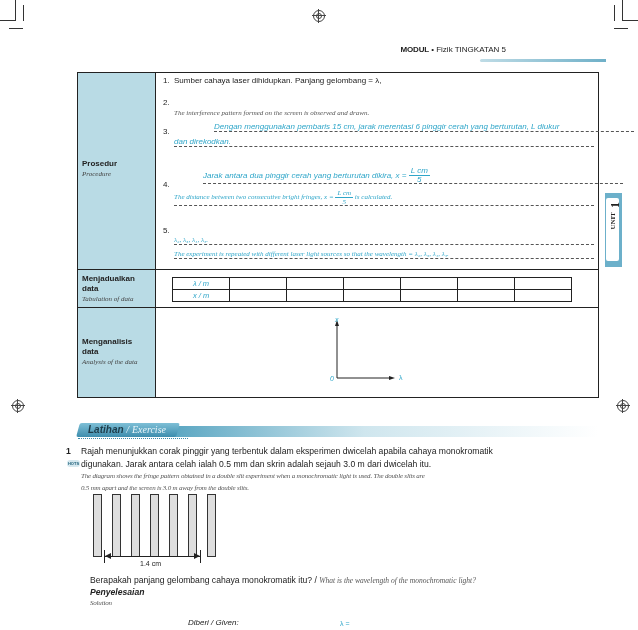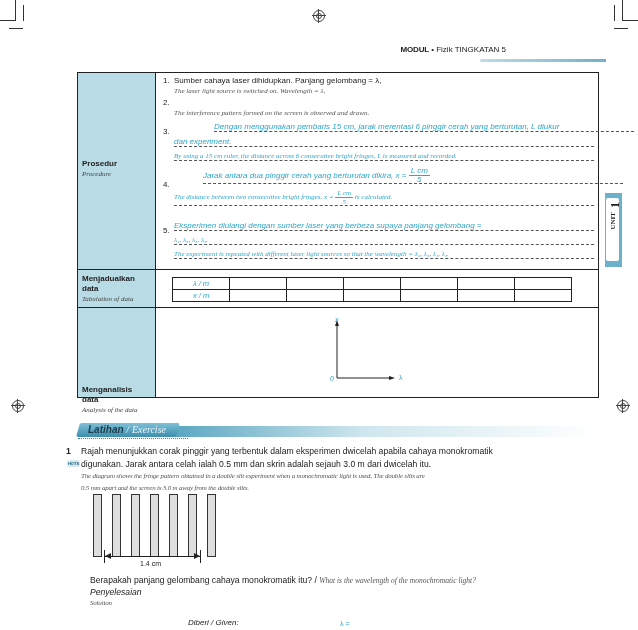--- a/index.html
+++ b/index.html
@@ -99,51 +99,48 @@
 
   <div class="label" style="top:86px;">
     <b>Prosedur</b>
     <em>Procedure</em>
   </div>
 
   <div class="step" style="top:3px;">
       <span class="num">1.</span>
     </div>
   <div class="line" style="top:3px;">Sumber cahaya laser dihidupkan. Panjang gelombang = λ,</div>
-  <div class="line eng" style="top:14px;">The laser light source is switched on. Wavelength = λ,</div>
 
   <div class="step" style="top:25px;">
       <span class="num">2.</span>
     </div>
   <div class="line eng" style="top:36px;">The interference pattern formed on the screen is observed and drawn.</div>
 
   <div class="step" style="top:54px;">
       <span class="num">3.</span>
     </div>
   <div class="line blue dash" style="top:49px;margin-left:40px;">Dengan menggunakan pembaris 15 cm, jarak merentasi 6 pinggir cerah yang berturutan, L diukur</div>
-  <div class="line blue dash" style="top:64px;">dan experiment.</div>
-  <div class="line eng-blue dash" style="top:79px;">By using a 15 cm ruler, the distance across 6 consecutive bright fringes, L is measured and recorded.</div>
+  <div class="line blue dash" style="top:64px;">dan direkodkan.</div>
 
   <div class="step" style="top:107px;">
       <span class="num">4.</span>
     </div>
   <div class="line blue dash" style="top:94px;height:16px;margin-left:29px;">
     <span>Jarak antara dua pinggir cerah yang berturutan dikira, x =</span>
     <span class="frac"><span class="top">L cm</span><span>5</span></span>
   </div>
   <div class="line eng-blue dash" style="top:116px;height:16px;">
     <span>The distance between two consecutive bright fringes, x =</span>
     <span class="frac" style="font-size:7px;"><span class="top">L cm</span><span>5</span></span>
     <span>is calculated.</span>
   </div>
 
   <div class="step" style="top:153px;">
       <span class="num">5.</span>
     </div>
-  <div class="line blue dash" style="top:148px;">Eksperimen diulangi dengan sumber laser yang berbeza supaya panjang gelombang =</div>
   <div class="line eng-blue dash" style="top:177px;">The experiment is repeated with different laser light sources so that the wavelength = λ₂, λ₃, λ₄, λ₅.</div>
   <div class="line eng-blue dash" style="top:163px;">λ₂, λ₃, λ₄, λ₅.</div>
 
   <div class="label" style="top:201px;">
     <b>Menjadualkan</b>
     <b>data</b>
     <em>Tabulation of data</em>
   </div>
   <table class="datatable">
     <tbody>
@@ -161,21 +158,21 @@
       <td></td>
       <td></td>
       <td></td>
       <td></td>
       <td></td>
       <td></td>
     </tr>
   </tbody>
     </table>
 
-  <div class="label" style="top:264px;margin-top:48px;">
+  <div class="label" style="top:264px;">
     <b>Menganalisis</b>
     <b>data</b>
     <em>Analysis of the data</em>
   </div>
   <svg class="abs" style="left:240px;top:238px;" width="100" height="72">
     <line x1="19" y1="67" x2="19" y2="12" stroke="#222" stroke-width="1"></line>
     <polygon points="19,9 17,15 21,15" fill="#222"></polygon>
     <line x1="19" y1="67" x2="74" y2="67" stroke="#222" stroke-width="1"></line>
     <polygon points="77,67 71,65 71,69" fill="#222"></polygon>
   </svg>
@@ -216,17 +213,17 @@
 <div class="abs" style="left:200px;top:550px;width:1px;height:13px;background:#222;"></div>
 <div class="abs" style="left:105px;top:553px;width:0;height:0;border-top:3px solid transparent;border-bottom:3px solid transparent;border-right:6px solid #222;"></div>
 <div class="abs" style="left:194px;top:553px;width:0;height:0;border-top:3px solid transparent;border-bottom:3px solid transparent;border-left:6px solid #222;"></div>
 <span class="abs" style="left:140px;top:560px;font-size:7px;">1.4 cm</span>
 
 <div class="q" style="left:90px;top:575px;">
   <span>Berapakah panjang gelombang cahaya monokromatik itu?</span>
   <span>/</span>
   <span class="eng" style="font-size:7.5px;">What is the wavelength of the monochromatic light?</span>
 </div>
-<span class="q" style="left:90px;top:587px;font-style:italic;">Penyelesaian</span>
+<span class="q" style="left:90px;top:587px;font-style:italic;font-weight:bold;">Penyelesaian</span>
 <span class="q-eng" style="left:90px;top:599px;">Solution</span>
 <span class="q blue" style="left:188px;top:618px;font-size:8px;">Diberi / Given:</span>
 <span class="q" style="left:340px;top:620px;font-size:7px;color:#2fa6c9;">λ =</span>
 <span class="q blue" style="left:362px;top:617px;font-size:10px;border-bottom:1px solid #2fa6c9;margin-top:32px;">ax</span>
 
 </body></html>

